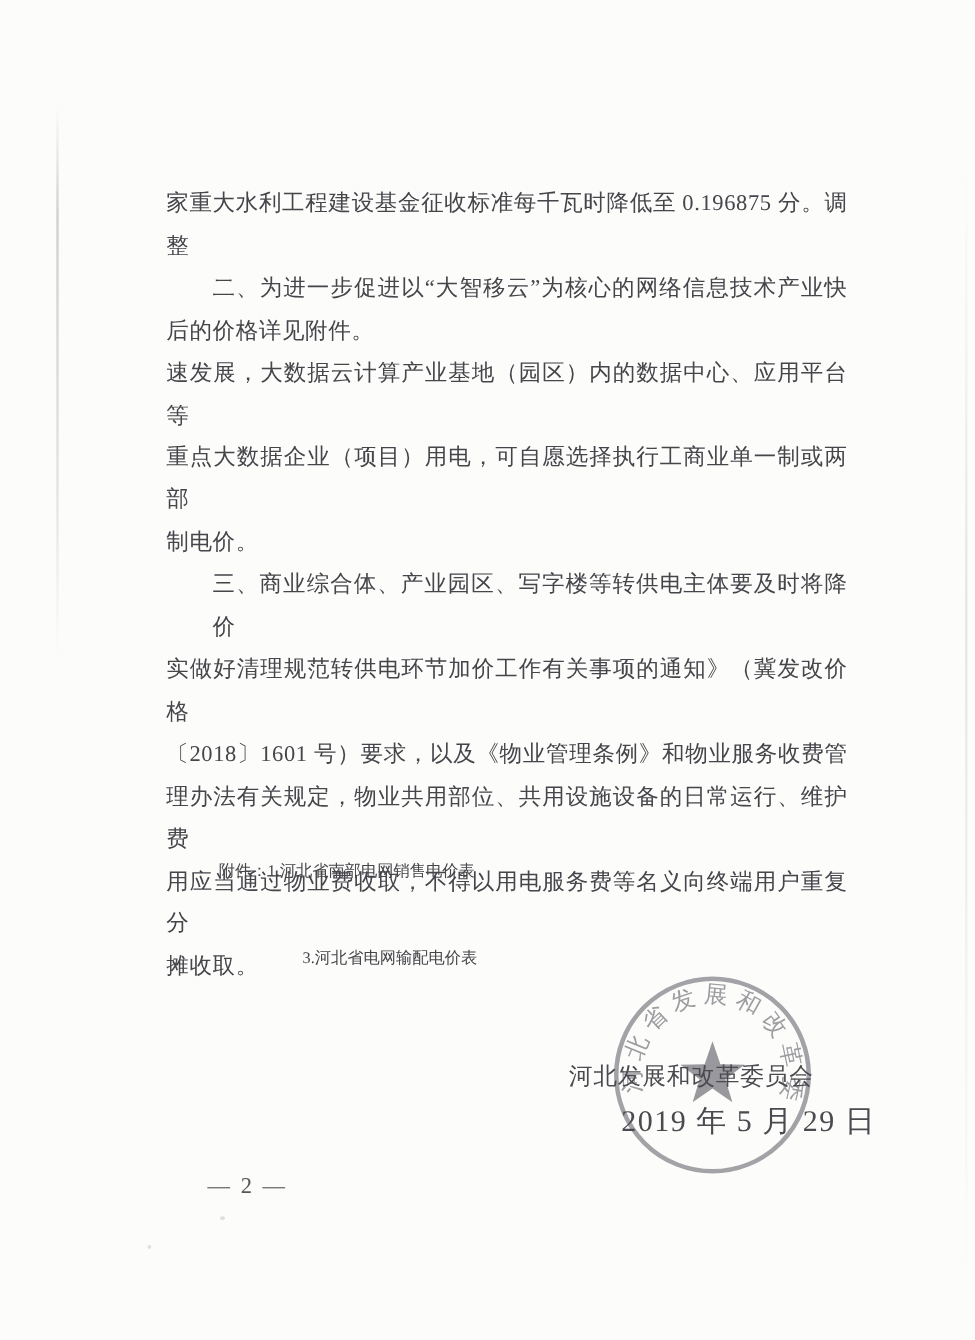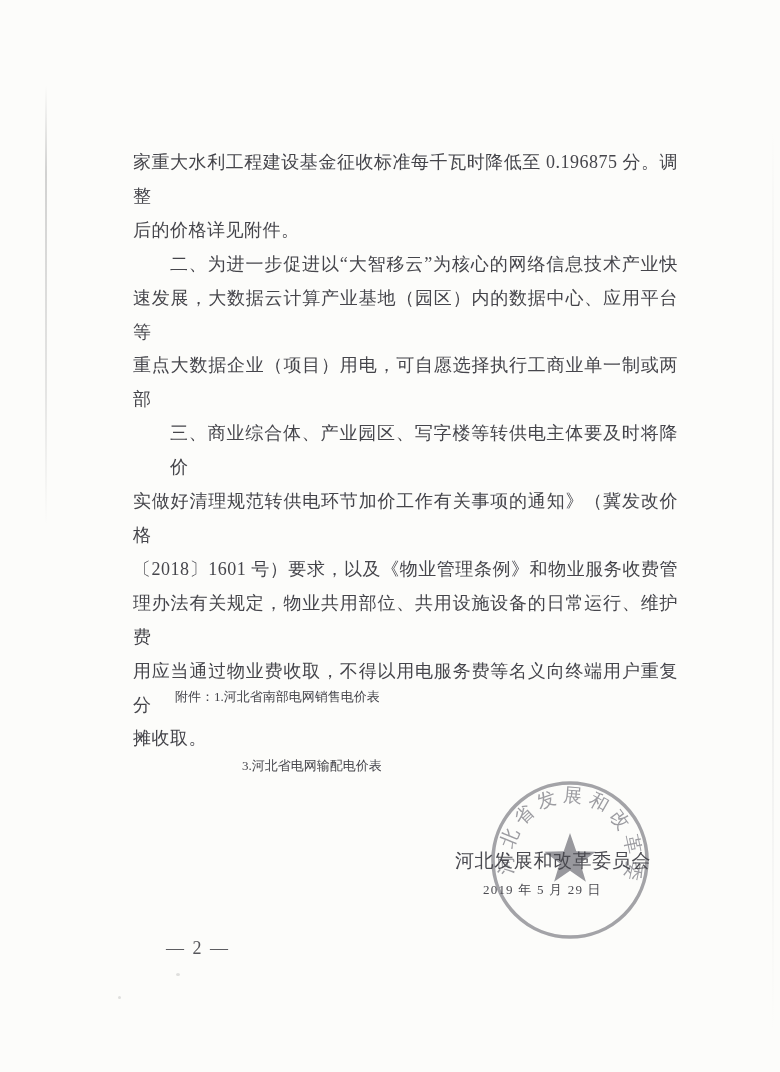--- a/index.html
+++ b/index.html
@@ -44,22 +44,22 @@
   .att2{left:249px;top:719px;}
   .att3{left:242px;top:753px;}
 
   
   .sig-org{
     position:absolute;left:455px;top:848px;width:196px;
     font-size:19px;white-space:nowrap;letter-spacing:.6px;
     color:#4a4a50;z-index:3;text-align:right;
   }
   .sig-date{
-    position:absolute;left:483px;top:881px;
-    font-size:13px;white-space:nowrap;letter-spacing:1.2px;
+    position:absolute;left:497px;top:881px;
+    font-size:24px;white-space:nowrap;letter-spacing:1.2px;
     color:#4a4a50;z-index:3;
   }
 
   
   .seal{position:absolute;left:478px;top:768px;z-index:2;opacity:.88;}
 
   
   .page-num{
     position:absolute;left:166px;top:938px;
     font-size:18px;letter-spacing:2px;color:#56565a;white-space:nowrap;
@@ -70,24 +70,25 @@
 
 <div class="page">
 
   <div class="crease"></div>
   <div class="edge-shadow"></div>
   <div class="speck s1"></div>
   <div class="speck s2"></div>
 
   <div class="body-block">
     <div class="bl">家重大水利工程建设基金征收标准每千瓦时降低至 0.196875 分。调整</div>
+    <div class="bl ind">二、为进一步促进以“大智移云”为核心的网络信息技术产业快</div>
     <div class="bl short">后的价格详见附件。</div>
-    <div class="bl ind">二、为进一步促进以“大智移云”为核心的网络信息技术产业快</div>
     <div class="bl">速发展，大数据云计算产业基地（园区）内的数据中心、应用平台等</div>
     <div class="bl">重点大数据企业（项目）用电，可自愿选择执行工商业单一制或两部</div>
+    <div class="bl short">制电价。</div>
     <div class="bl ind">三、商业综合体、产业园区、写字楼等转供电主体要及时将降价</div>
     <div class="bl">实做好清理规范转供电环节加价工作有关事项的通知》（冀发改价格</div>
     <div class="bl">〔2018〕1601 号）要求，以及《物业管理条例》和物业服务收费管</div>
     <div class="bl">理办法有关规定，物业共用部位、共用设施设备的日常运行、维护费</div>
     <div class="bl">用应当通过物业费收取，不得以用电服务费等名义向终端用户重复分</div>
     <div class="bl short">摊收取。</div>
   </div>
 
   <div class="att att1">附件：1.河北省南部电网销售电价表</div>
   <div class="att att3">3.河北省电网输配电价表</div>

